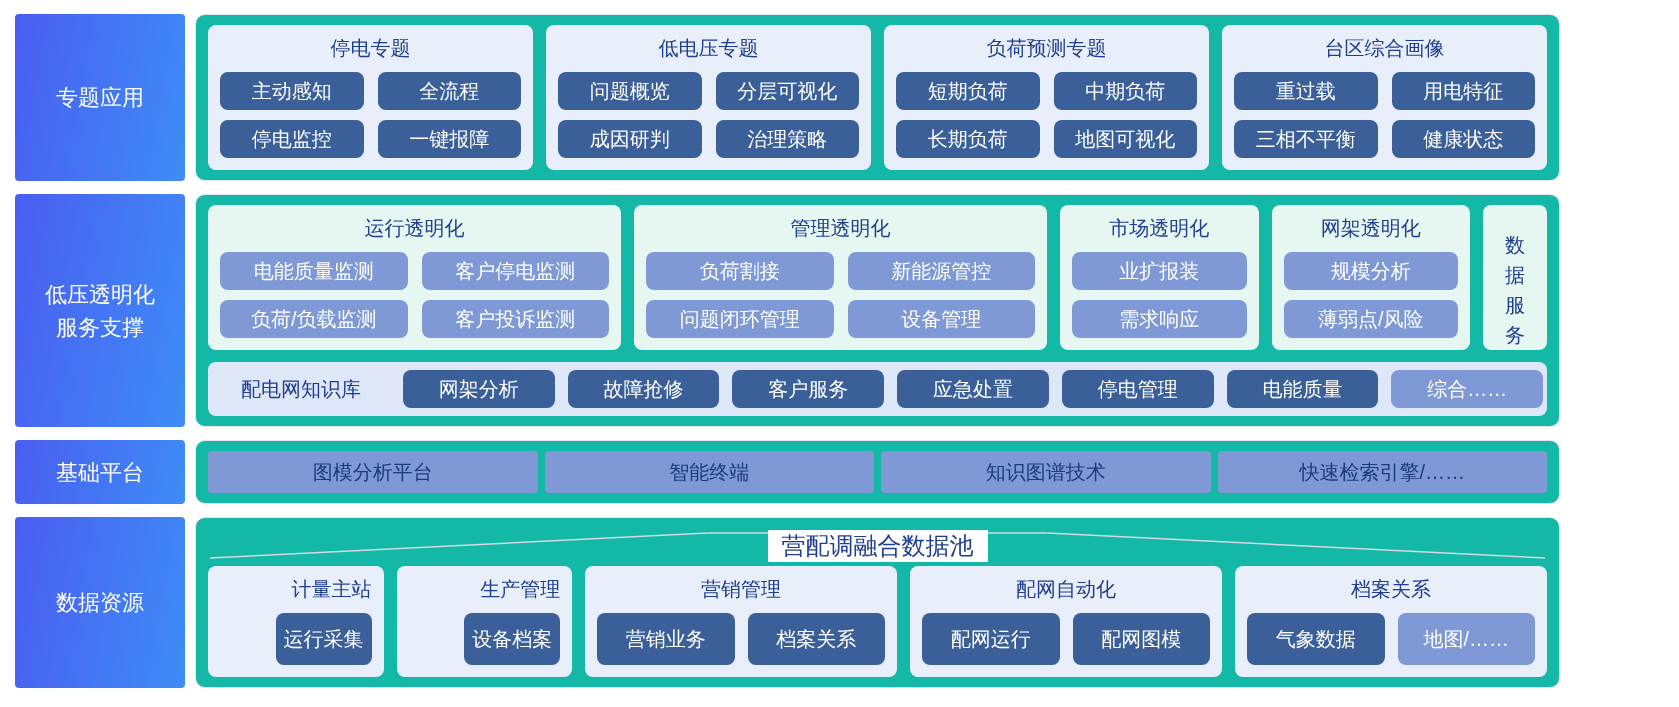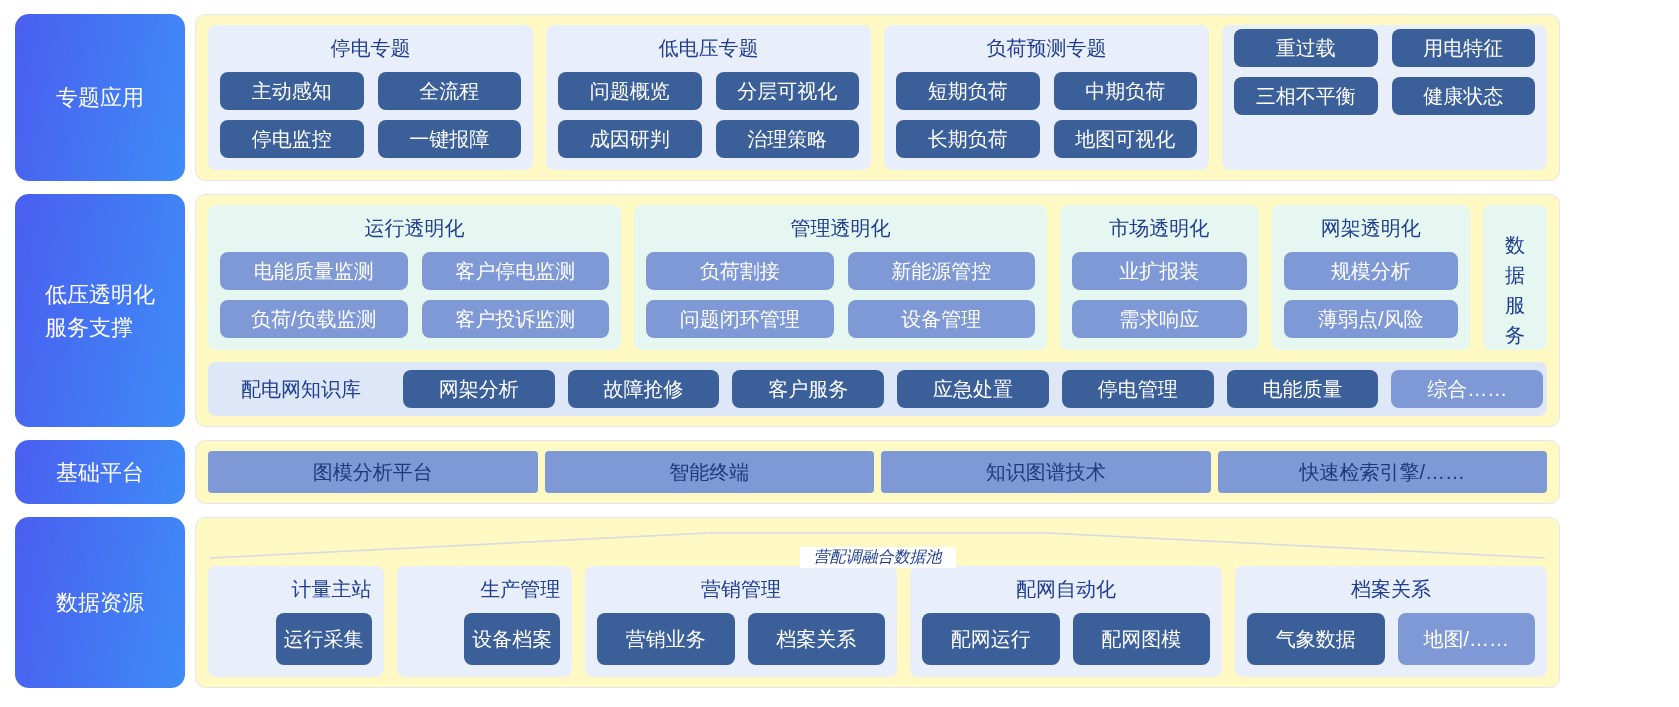--- a/index.html
+++ b/index.html
@@ -3,26 +3,26 @@
 <meta charset="utf-8">
 <style>
   * { margin:0; padding:0; box-sizing:border-box; }
   html,body { width:1679px; height:707px; background:#ffffff; font-family:"Liberation Sans", sans-serif; }
   .page { position:relative; width:1679px; height:707px; padding:14px 0 0 15px; overflow:hidden; }
   .row { display:flex; gap:10px; margin-bottom:13px; width:1545px; align-items:stretch; }
 
   .side-label {
     flex:0 0 170px;
     background:linear-gradient(100deg,#4a5ef0 0%,#3e8cf7 100%);
-    border-radius:14px; color:#ffffff; font-size:22px; line-height:1.5;
+    border-radius:4px; color:#ffffff; font-size:22px; line-height:1.5;
     display:flex; align-items:center; justify-content:center;
-    text-align:left; white-space:pre-line;
+    text-align:center; white-space:pre-line;
   }
 
-  .panel { flex:1; background:#fef9c3; border:1.5px solid #e3e6f0; border-radius:10px; padding:10px 12px; }
+  .panel { flex:1; background:#14b8a6; border:1.5px solid #e3e6f0; border-radius:10px; padding:10px 12px; }
 
   .group { border-radius:8px; padding:4px 12px 12px; display:flex; flex-direction:column; }
   .bg-blue  { background:#e9eefb; }
   .bg-green { background:#e6f6f0; }
   .group-title { font-size:20px; color:#1f3e8f; text-align:center; padding:6px 0 10px; }
 
   .btn-grid { display:grid; gap:10px 14px; }
   .cols2 { grid-template-columns:1fr 1fr; }
   .cols1 { grid-template-columns:1fr; }
   .btn-row { display:flex; gap:13px; }
@@ -48,21 +48,21 @@
   .knowledge-strip { margin-top:12px; background:#dde7f7; border-radius:8px; display:flex; align-items:center; gap:13px; padding:8px 4px; }
   .kb-label { flex:0 0 178px; text-align:center; color:#1f3e8f; font-size:20px; }
   .knowledge-strip .btn { flex:1; }
 
   
   .platform-panel { display:flex; gap:7px; }
   .btn-platform { flex:1; height:42px; background:#7f99d6; color:#1d3a7a; border-radius:4px; font-size:20px; border:none; display:flex; align-items:center; justify-content:center; cursor:pointer; font-family:inherit; }
 
   
   .pool-header { position:relative; height:32px; margin-bottom:6px; }
-  .pool-title { position:absolute; left:50%; top:19px; transform:translateX(-50%); font-size:16px; color:#1f3e8f; background:#ffffff; padding:0 14px; z-index:1;font-style:italic; }
+  .pool-title { position:absolute; left:50%; top:2px; transform:translateX(-50%); font-size:24px; color:#1f3e8f; background:#ffffff; padding:0 14px; z-index:1; }
   .funnel-svg { position:absolute; left:0; top:0; width:100%; height:100%; }
   .row4-groups { display:flex; gap:13px; }
   .g-s  { flex:1;align-items:flex-end; }
   .g-m  { flex:1.9; }
   .row4-groups .btn { flex:1; height:52px; }
 </style>
 </head>
 <body>
 
 <div class="page">
@@ -95,20 +95,21 @@
         <div class="group-title">负荷预测专题</div>
         <div class="btn-grid cols2">
           <button class="btn dark">短期负荷</button>
           <button class="btn dark">中期负荷</button>
           <button class="btn dark">长期负荷</button>
           <button class="btn dark">地图可视化</button>
         </div>
       </div>
 
       <div class="group bg-blue">
+        <div class="group-title">台区综合画像</div>
         <div class="btn-grid cols2">
           <button class="btn dark">重过载</button>
           <button class="btn dark">用电特征</button>
           <button class="btn dark">三相不平衡</button>
           <button class="btn dark">健康状态</button>
         </div>
       </div>
 
     </div>
   </div>

